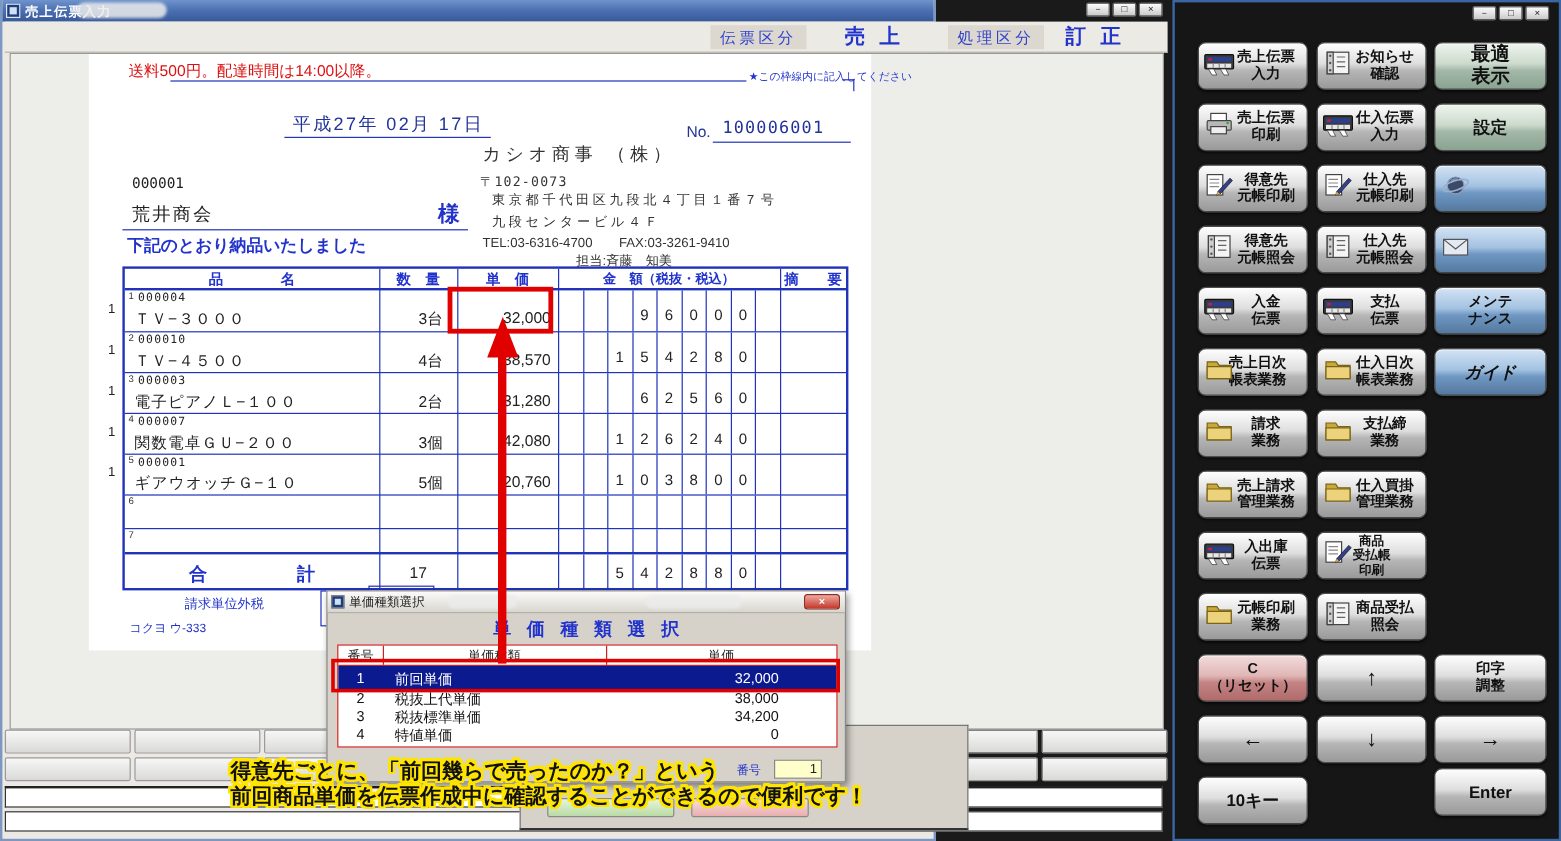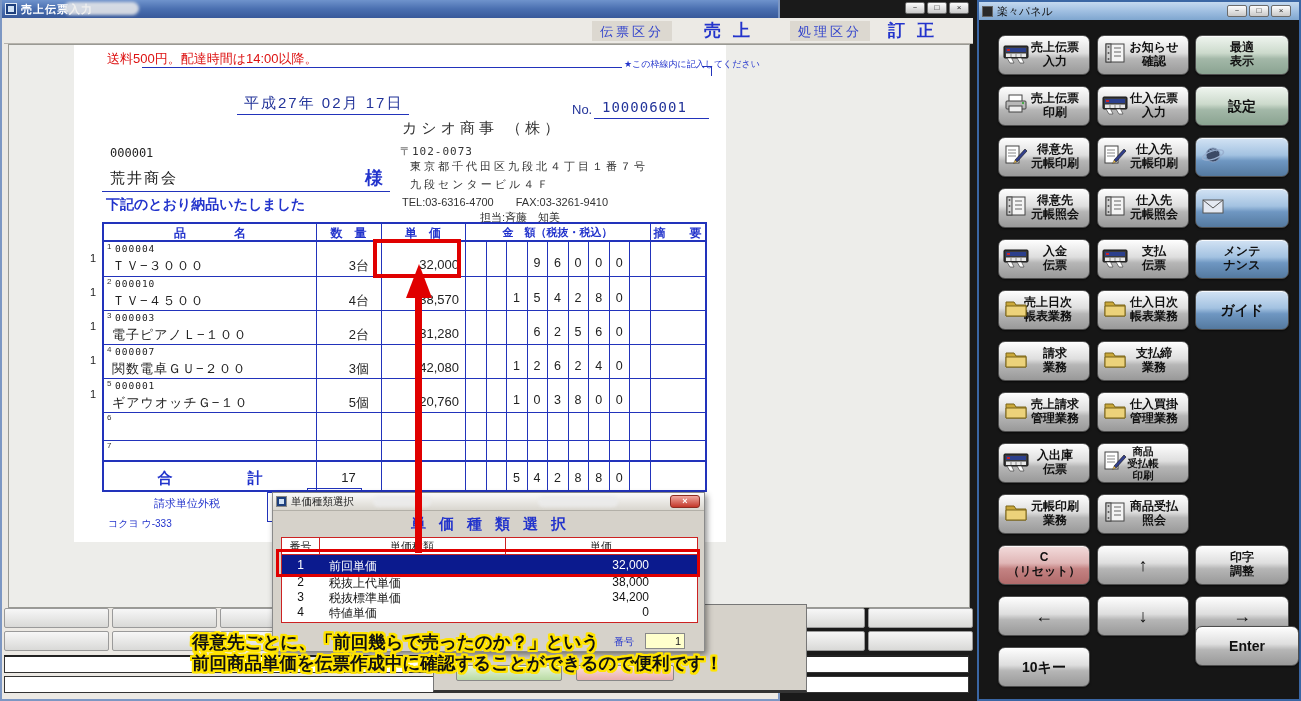--- a/index.html
+++ b/index.html
@@ -403,24 +403,20 @@
   <div class="ann" id="ann-head"></div>
   <div class="ann" id="ann-shaft"></div>
   <div class="ann" id="ann-box2"></div>
 
   <div id="caption">
     <div>得意先ごとに、「前回幾らで売ったのか？」という</div>
     <div>前回商品単価を伝票作成中に確認することができるので便利です！</div>
   </div>
 
   <div id="panel">
-    <div id="panel-titlebar">
-      <span class="ticon"></span>
-      <span class="ttext">楽々パネル</span>
-    </div>
     <div class="winbtn" style="left:248px; top:3px;">－</div>
     <div class="winbtn" style="left:270px; top:3px;">□</div>
     <div class="winbtn" style="left:292px; top:3px;">×</div>
     <div id="panel-grid" style="position: absolute; left: -977px; top: 0px;">
         <div class="pbtn gray" style="left: 996px; top: 33px; width: 92px; position: absolute;">
           <span class="icn"><svg viewBox="0 0 26 22" width="26" height="22">
               <rect x="1" y="4" width="24" height="12" rx="1" fill="#3a3a3a" stroke="#111"></rect>
               <rect x="3" y="6" width="20" height="4" fill="#2b3f8c"></rect>
               <rect x="4" y="7" width="3" height="2" fill="#cc2222"></rect>
               <rect x="3" y="11.5" width="20" height="3.5" fill="#e8e8e8"></rect>
@@ -445,21 +441,21 @@
               <circle cx="6.5" cy="5" r="1" fill="#555"></circle>
               <circle cx="6.5" cy="11" r="1" fill="#555"></circle>
               <circle cx="6.5" cy="17" r="1" fill="#555"></circle>
             </svg></span>
           <div class="lbl" style="font-size: 12px; margin-left: 22px;">
             <div>お知らせ</div>
             <div>確認</div>
           </div>
         </div>
         <div class="pbtn green" style="left: 1193px; top: 33px; width: 94px; position: absolute;">
-          <div class="lbl" style="font-size: 12px;">
+          <div class="lbl" style="font-size: 16px;">
             <div>最適</div>
             <div>表示</div>
           </div>
         </div>
         <div class="pbtn gray" style="left: 996px; top: 84px; width: 92px; position: absolute;">
           <span class="icn"><svg viewBox="0 0 26 22" width="26" height="22">
               <rect x="6" y="2" width="13" height="7" fill="#fff" stroke="#444"></rect>
               <rect x="3" y="8" width="20" height="8" rx="1" fill="#b8b8b8" stroke="#444"></rect>
               <rect x="6" y="13" width="13" height="6" fill="#eee" stroke="#444"></rect>
               <circle cx="20" cy="10" r="1" fill="#2a2"></circle>
@@ -617,21 +613,21 @@
         <div class="pbtn gray" style="left: 1095px; top: 288px; width: 92px; position: absolute;">
           <span class="icn"><svg viewBox="0 0 26 22" width="26" height="22">
               <path d="M3 5 h8 l2 3 h10 v11 h-20 z" fill="#caa83a" stroke="#7a6418"></path>
               <path d="M3 9 h20 v10 h-20 z" fill="#ecd27a" stroke="#7a6418"></path>
             </svg></span>
           <div class="lbl" style="font-size: 12px; margin-left: 22px;">
             <div>仕入日次</div>
             <div>帳表業務</div>
           </div>
         </div>
-        <div class="pbtn blue" style="left: 1193px; top: 288px; width: 94px; position: absolute;">
+        <div class="pbtn blue" style="left: 1193px; top: 288px; width: 94px; position: absolute; font-style: italic;">
           <div class="lbl" style="font-size: 14px;">
             <div>ガイド</div>
           </div>
         </div>
         <div class="pbtn gray" style="left: 996px; top: 339px; width: 92px; position: absolute;">
           <span class="icn"><svg viewBox="0 0 26 22" width="26" height="22">
               <path d="M3 5 h8 l2 3 h10 v11 h-20 z" fill="#caa83a" stroke="#7a6418"></path>
               <path d="M3 9 h20 v10 h-20 z" fill="#ecd27a" stroke="#7a6418"></path>
             </svg></span>
           <div class="lbl" style="font-size: 12px; margin-left: 22px;">
@@ -757,20 +753,20 @@
         <div class="pbtn gray" style="left: 1193px; top: 594px; width: 94px; position: absolute;">
           <div class="lbl" style="font-size: 18px;">
             <div>→</div>
           </div>
         </div>
         <div class="pbtn gray" style="left: 996px; top: 645px; width: 92px; position: absolute;">
           <div class="lbl" style="font-size: 14px;">
             <div>10キー</div>
           </div>
         </div>
-        <div class="pbtn gray" style="left: 1193px; top: 624px; width: 104px; position: absolute;">
+        <div class="pbtn gray" style="left: 1193px; top: 638px; width: 94px; position: absolute;">
           <div class="lbl" style="font-size: 14px;">
             <div>Enter</div>
           </div>
         </div>
       </div>
   </div>
 </div>
 
 </body></html>

